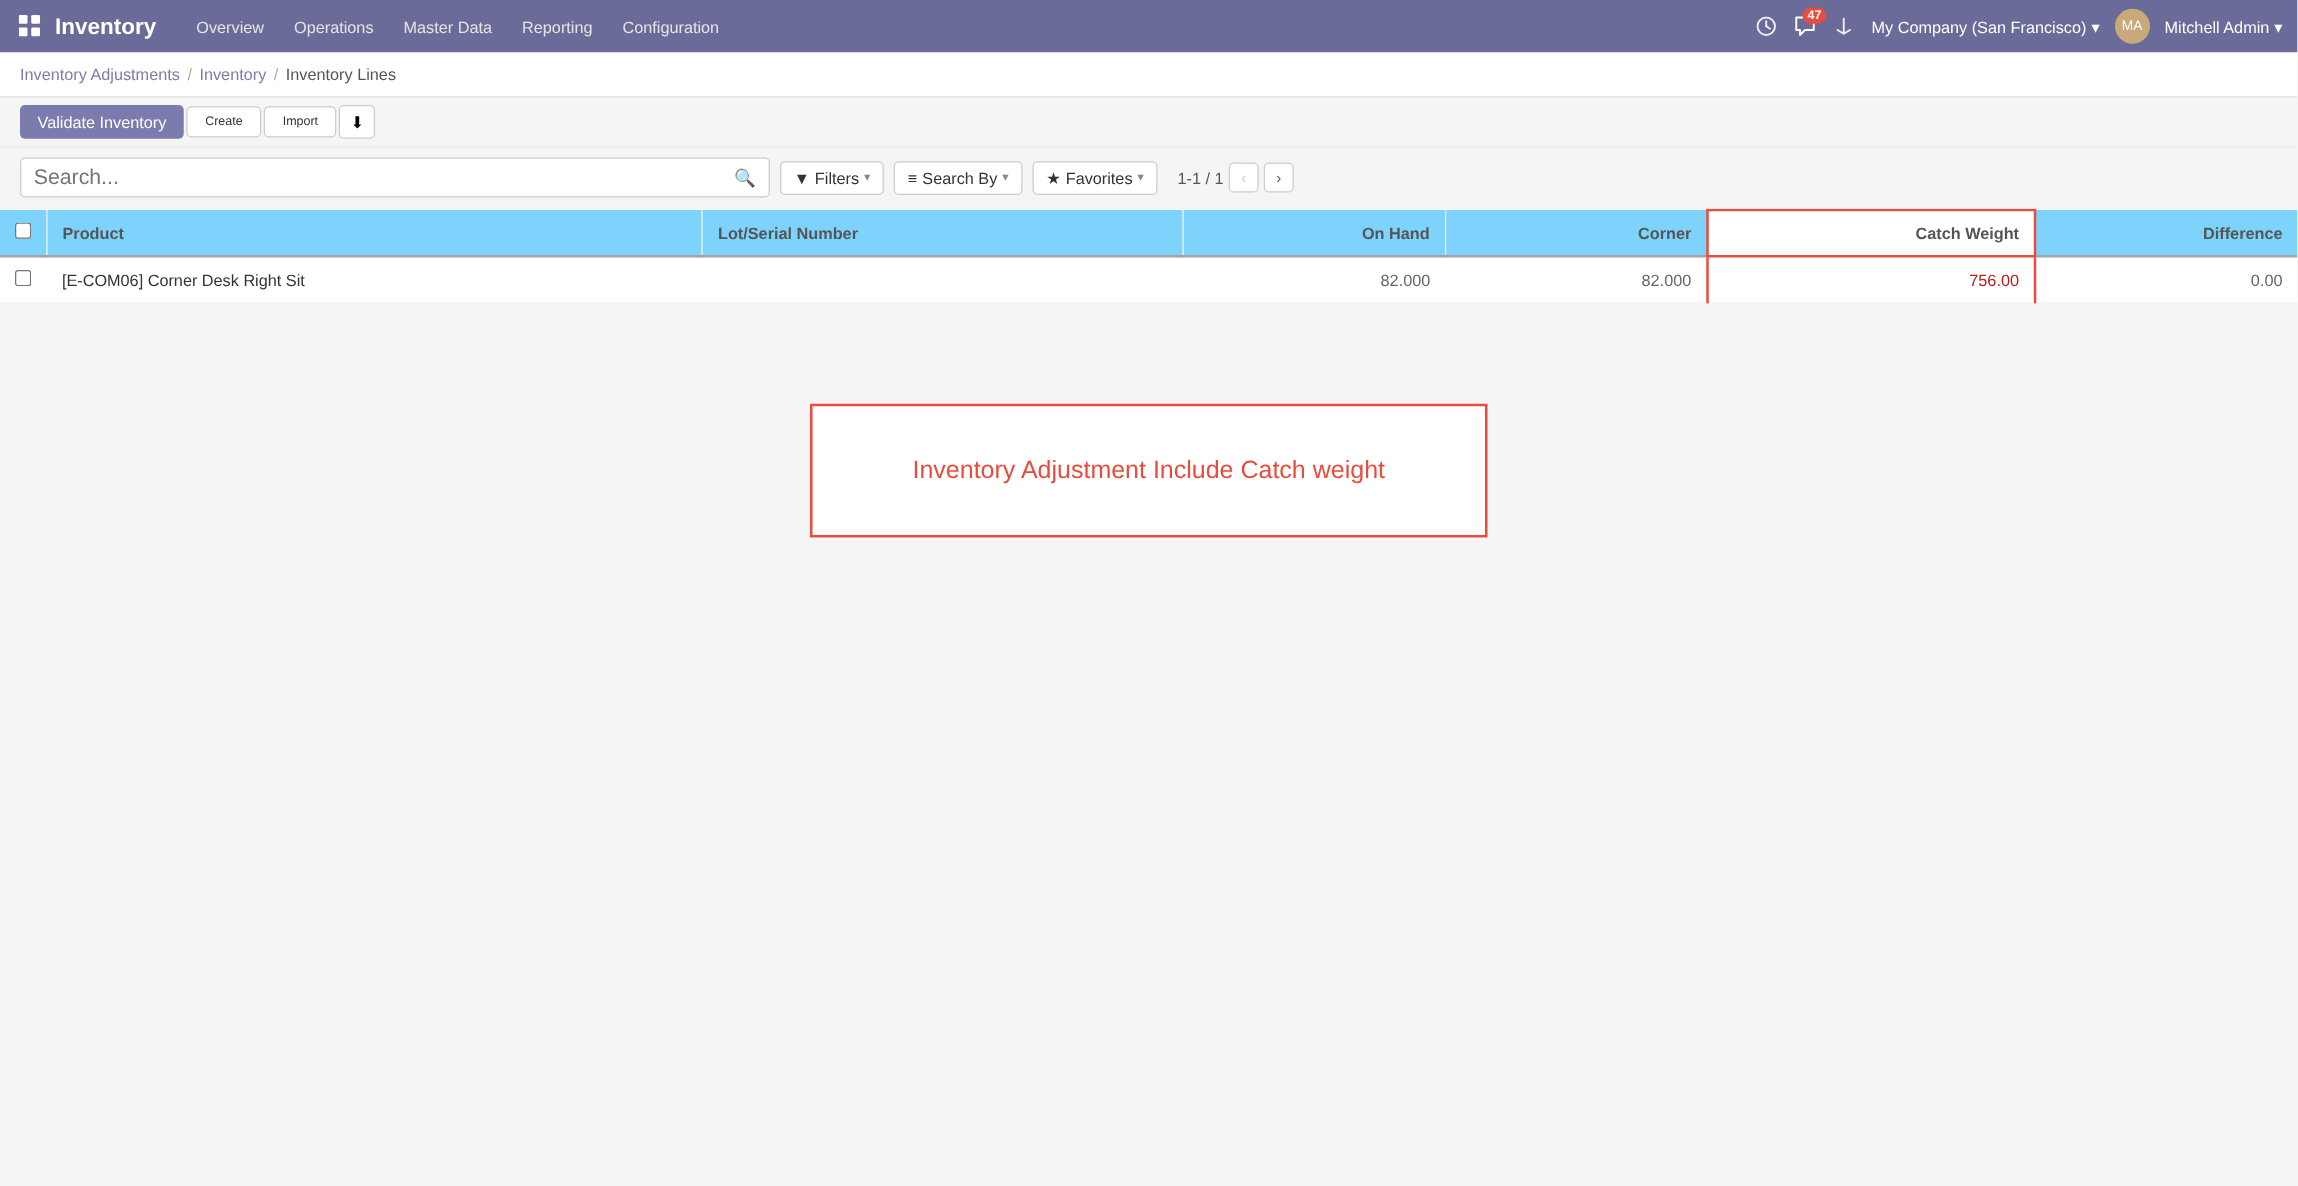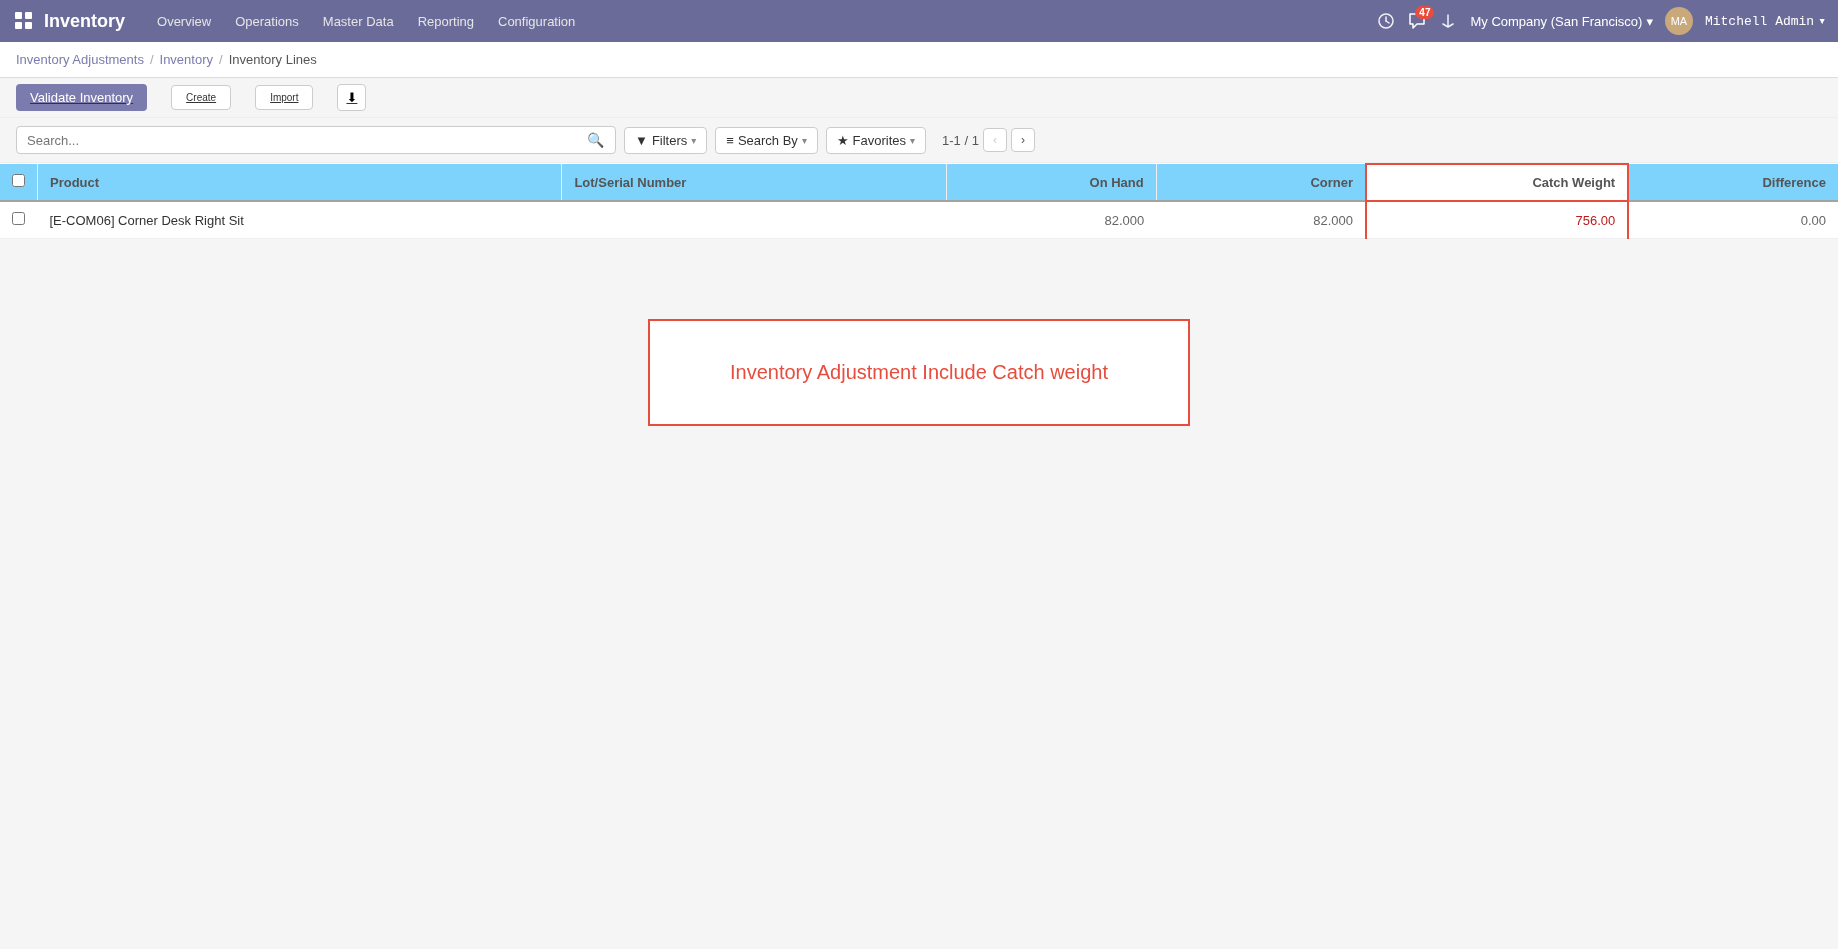--- a/index.html
+++ b/index.html
@@ -97,21 +97,20 @@
       color: white;
       cursor: pointer;
       overflow: hidden;
     }
     .user-name {
       cursor: pointer;
       display: flex;
       align-items: flex-end;
       gap: 4px;
       white-space: nowrap;
-      font-family: Liberation Mono, monospace;
     }
 
     
     .breadcrumb-bar {
       background: white;
       padding: 10px 16px 0 16px;
       border-bottom: 1px solid #ddd;
     }
     .breadcrumb {
       display: flex;
@@ -165,21 +164,21 @@
       border: 1px solid #ccc;
       border-radius: 4px;
       padding: 5px 10px;
       background: white;
       margin-left: 0;
     }
     .search-box input {
       border: none;
       outline: none;
       flex: 1;
-      font-size: 13px;
+      font-size: 17px;
       background: transparent;
       color: #be185d;
     }
     .search-icon-btn {
       cursor: pointer;
       color: #888;
       font-size: 14px;
     }
 
     .filter-btn {
@@ -295,23 +294,22 @@
       display: flex;
       align-items: center;
       padding: 8px 16px;
       gap: 8px;
       border-bottom: 1px solid #eee;
     }
     .controls-row {
       display: flex;
       align-items: center;
       padding: 6px 16px;
-      gap: 24px;
+      gap: 2px;
       border-bottom: 1px solid #eee;
-      text-decoration: underline;
     }
   </style>
 </head>
 <body>
 
 <div class="topbar">
   <div class="topbar-logo">
     <div class="topbar-logo-icon">
       <svg width="18" height="18" viewBox="0 0 18 18" fill="white">
         <rect x="0" y="0" width="7" height="7" rx="1"></rect>

